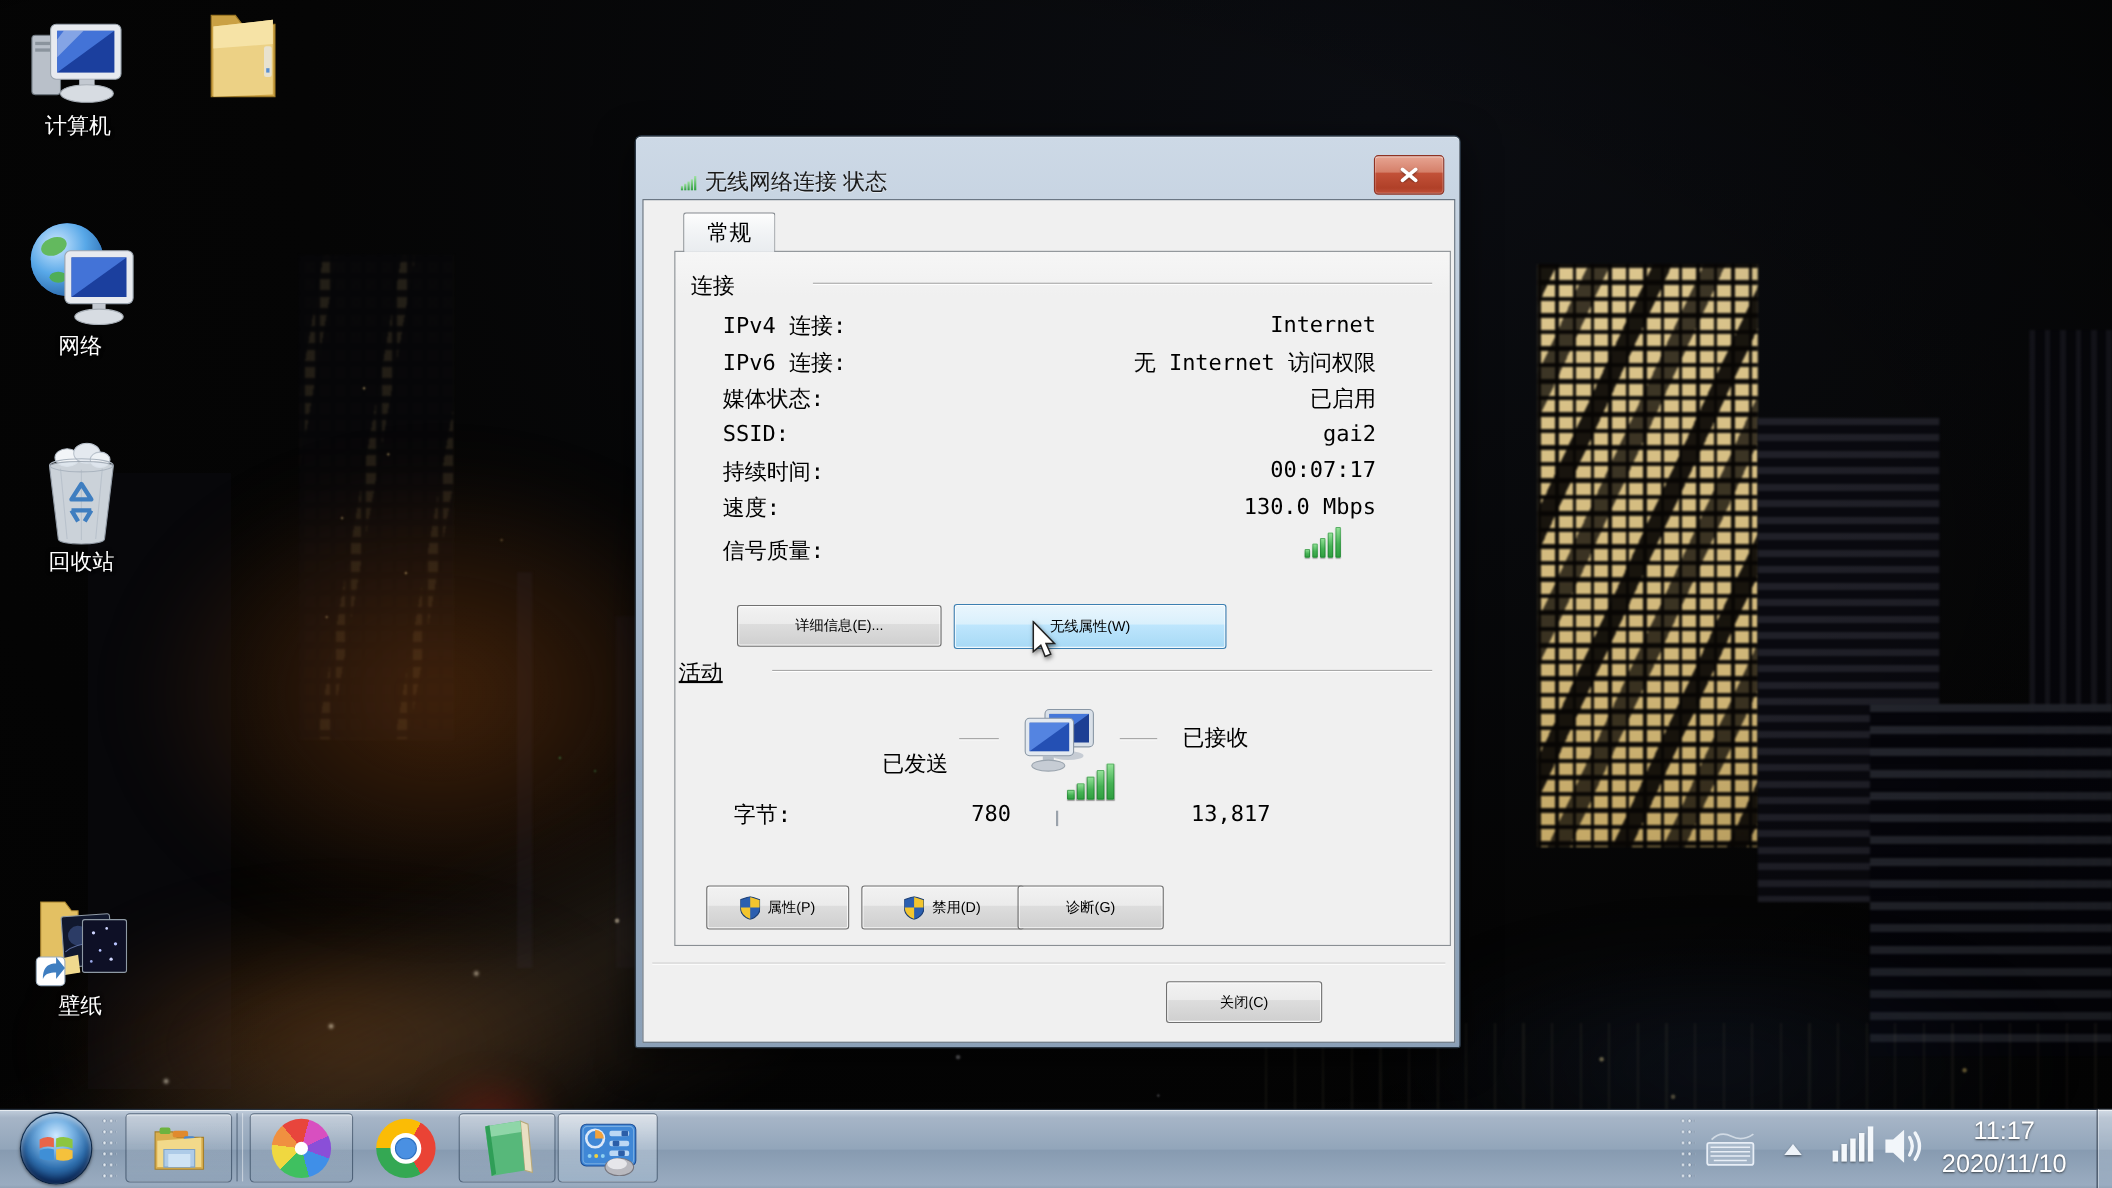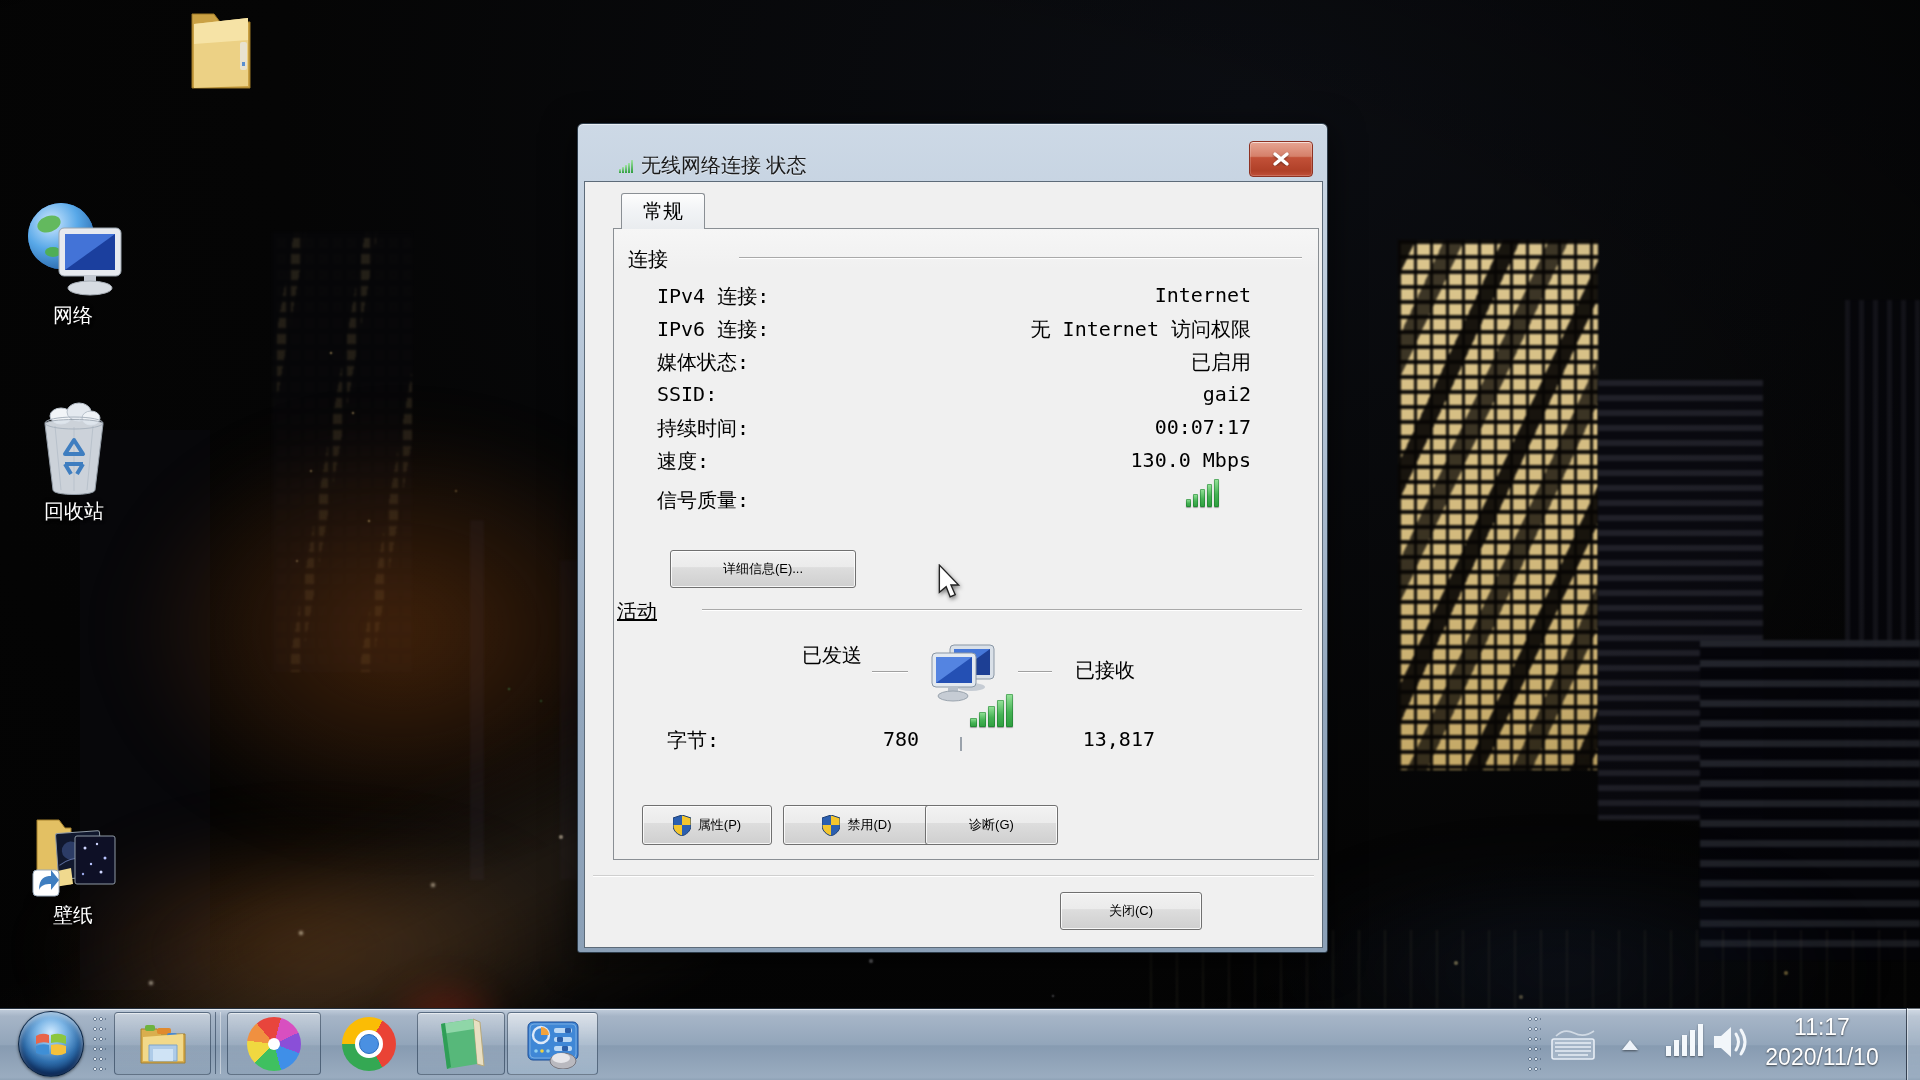--- a/index.html
+++ b/index.html
@@ -155,20 +155,34 @@
   <div class="bldg abs" id="bldg-right-low"></div>
   <div class="glow" id="glow-warm-1"></div>
   <div class="glow" id="glow-warm-2"></div>
   <div class="glow" id="glow-red"></div>
   <div class="glow" id="glow-blue"></div>
   <div class="abs" id="road"></div>
   <div class="abs" id="water-streaks"></div>
   <div class="abs" id="city-lights"></div>
   <div class="abs" id="vignette"></div>
 
+  <div class="dicon" style="left:15px;top:14px;">
+    <svg width="94" height="88" viewBox="0 0 94 88">
+      <rect x="5" y="18" width="26" height="54" rx="3" fill="#b9c0c9" stroke="#6f7880"></rect>
+      <rect x="8" y="24" width="20" height="3" fill="#8b949d"></rect>
+        <rect x="8" y="30" width="20" height="3" fill="#8b949d"></rect>
+      <rect x="22" y="8" width="64" height="50" rx="5" fill="#e7eaef" stroke="#9aa4ae"></rect>
+      <rect x="28" y="14" width="52" height="38" fill="#1b3f9e"></rect>
+      <polygon points="28,14 80,14 28,52" fill="#4a7de0" opacity=".85"></polygon>
+      <polygon points="34,14 52,14 28,38 28,22" fill="#ffffff" opacity=".35"></polygon>
+      <rect x="48" y="58" width="14" height="8" fill="#c3c9d1"></rect>
+      <ellipse cx="55" cy="71" rx="24" ry="8" fill="#d7dce2" stroke="#a7aeb6"></ellipse>
+    </svg>
+    <div class="dlabel">计算机</div>
+  </div>
 
   <div class="dicon" style="left:164px;top:4px;">
     <svg width="80" height="92" viewBox="0 0 80 92">
       <path d="M12 10 L34 10 L40 18 L70 18 L70 84 L12 84 Z" fill="#caa144" stroke="#9c7826"></path>
       <path d="M14 20 L68 14 L68 82 L14 84 Z" fill="#ecd185"></path>
       <path d="M14 20 L68 14 L68 36 L14 40 Z" fill="#f6e3a6"></path>
       <rect x="60" y="38" width="7" height="28" rx="2" fill="#e8e2cf"></rect>
       <rect x="62" y="58" width="3" height="4" fill="#5a8fd0"></rect>
     </svg>
   </div>
@@ -270,25 +284,26 @@
         <div class="rlabel" style="top:258px;">信号质量:</div>
         <div class="bars" style="left:572px;top:250px;width:38px;height:28px;">
           <span style="width:5px;height:8px"></span>
             <span style="width:5px;height:13px"></span>
             <span style="width:5px;height:18px"></span>
             <span style="width:5px;height:23px"></span>
             <span style="width:5px;height:28px"></span>
         </div>
 
         <div class="btn7" style="left:56px;top:321px;width:186px;height:38px;">详细信息(E)...</div>
+        <div class="btn7 hot" style="left:253px;top:320px;width:248px;height:41px;">无线属性(W)</div>
 
         <div class="grouplabel" style="left:3px;top:369px;text-decoration:underline;">活动</div>
         <div class="grouprule" style="left:88px;top:380px;width:600px;"></div>
 
-        <div class="grouplabel" style="left:188px;top:413px;">已发送</div>
+        <div class="grouplabel" style="left:188px;top:452px;">已发送</div>
         <div class="dash" style="left:258px;top:442px;width:36px;"></div>
         <svg style="position:absolute;left:310px;top:412px;" width="72" height="70" viewBox="0 0 72 70">
           <rect x="26" y="4" width="44" height="34" rx="4" fill="#d9e0e8" stroke="#8a97a5"></rect>
           <rect x="30" y="8" width="36" height="26" fill="#1d3f94"></rect>
           <polygon points="30,8 66,8 30,34" fill="#4a7de0" opacity=".9"></polygon>
           <rect x="42" y="38" width="10" height="5" fill="#b7bfc9"></rect>
           <ellipse cx="47" cy="46" rx="14" ry="4" fill="#c6ccd4"></ellipse>
           <rect x="8" y="12" width="44" height="34" rx="4" fill="#e3e9f0" stroke="#8a97a5"></rect>
           <rect x="12" y="16" width="36" height="26" fill="#2450b4"></rect>
           <polygon points="12,16 48,16 12,42" fill="#5a8ae6" opacity=".9"></polygon>

